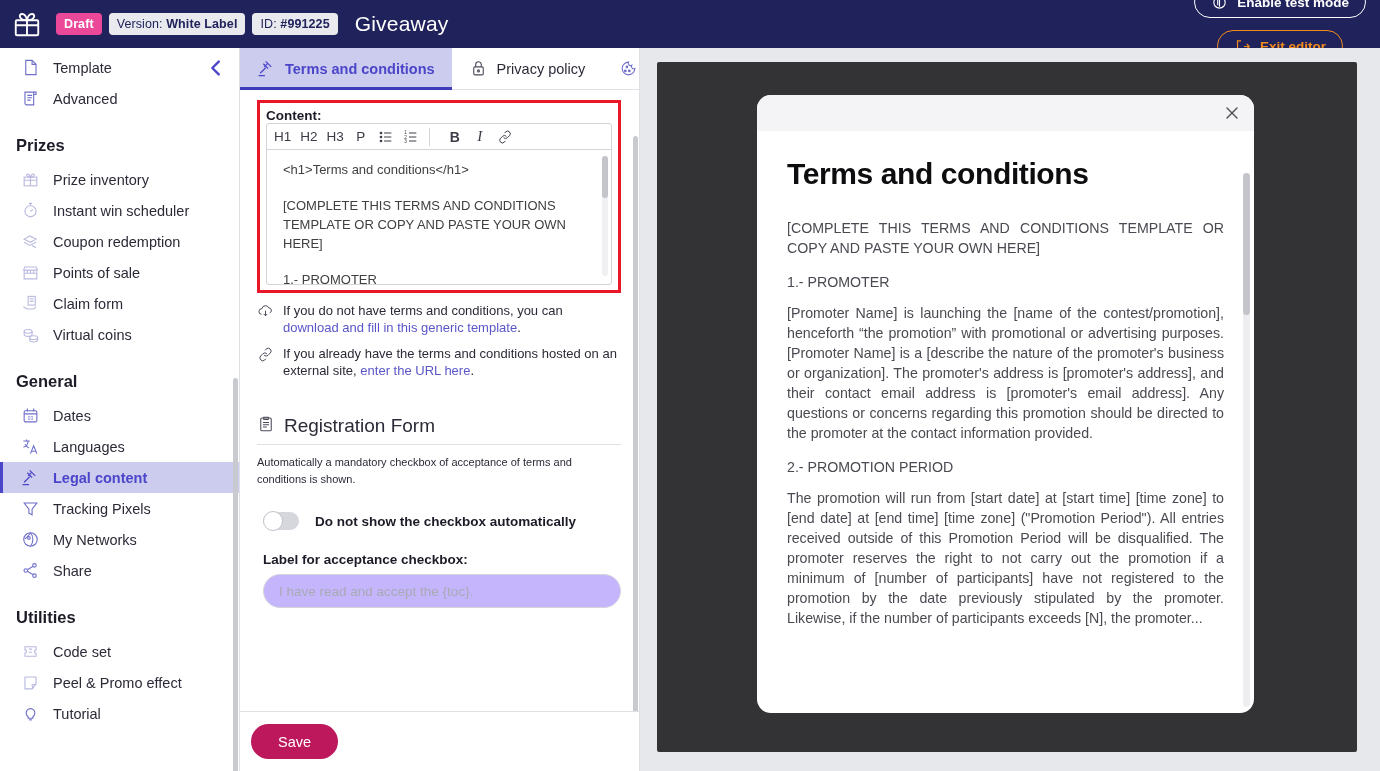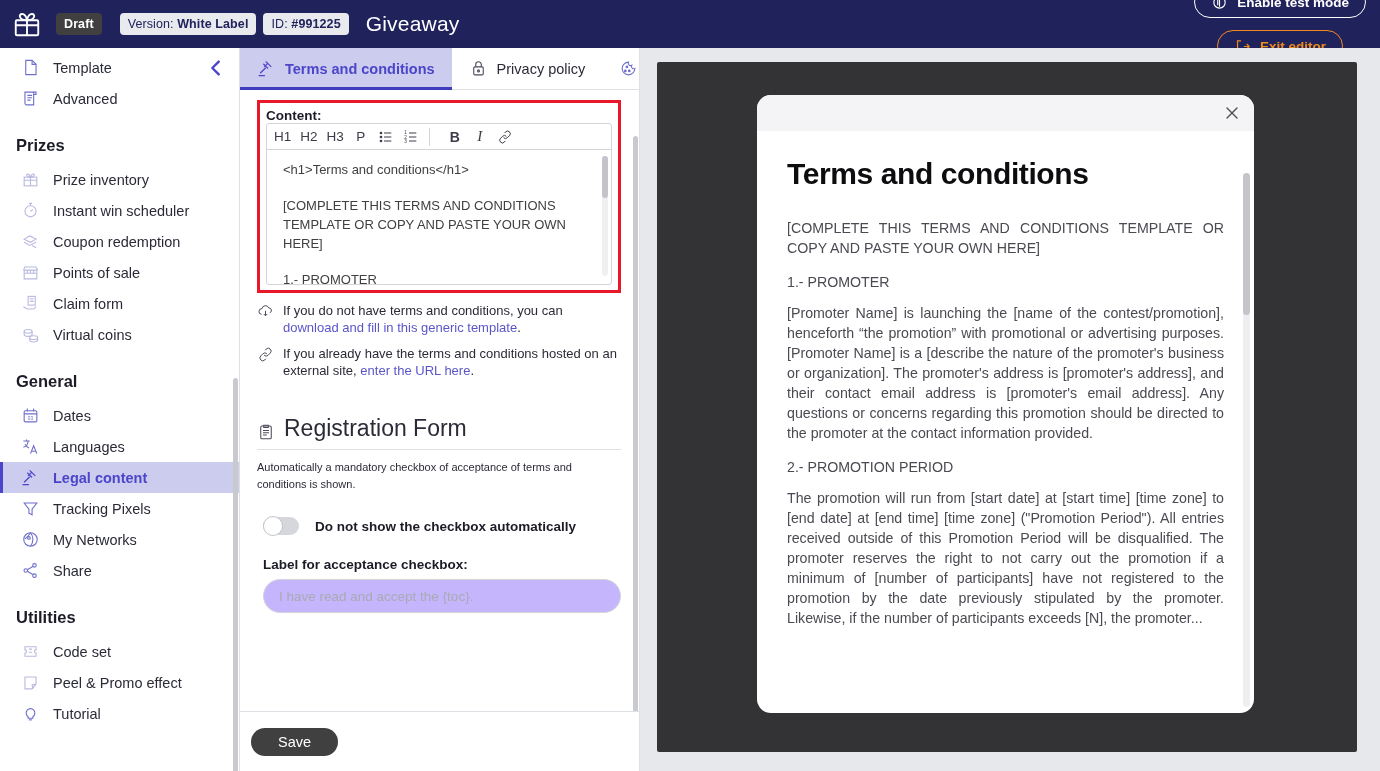--- a/index.html
+++ b/index.html
@@ -18,21 +18,21 @@
     display: flex; align-items: center;
     padding: 0 14px 0 12px;
     color: #fff;
   }
   .gift-icon { width: 30px; height: 30px; flex: 0 0 30px; margin-right: 14px; }
   .badge {
     display: inline-flex; align-items: center; justify-content: center;
     height: 22px; padding: 0 8px; border-radius: 4px;
     font-size: 12.5px; font-weight: bold; letter-spacing: .1px;
   }
-  .badge-draft { background: #404040; color: #fff; margin-right: 18px; }
+  .badge-draft { background: #ec4899; color: #fff; margin-right: 7px; }
   .badge-grey { background: #e9eaee; color: #20225c; margin-right: 7px; font-weight: bold; }
   .badge-grey .lbl { font-weight: normal; }
   .app-title { font-size: 21px; margin-left: 10px; font-weight: 400; letter-spacing: .2px; }
   .topbar-right { margin-left: auto; display: flex; align-items: center; gap: 12px; flex-direction: column; }
   .btn-pill {
     display: inline-flex; align-items: center; gap: 9px;
     height: 32px; padding: 0 16px; border-radius: 16px;
     border: 1px solid #ffffff; background: transparent; color: #fff;
     font-size: 13.5px; font-weight: bold; cursor: pointer;
     font-family: "Liberation Sans", sans-serif;
@@ -107,22 +107,22 @@
   }
   .editor-area p { margin: 0 0 17px 0; }
   .ed-sb-track { position: absolute; right: 3px; top: 6px; width: 6px; height: 120px; background: #f0f0f2; border-radius: 3px; }
   .ed-sb-thumb { position: absolute; right: 3px; top: 6px; width: 6px; height: 42px; background: #c4c5cb; border-radius: 3px; }
 
   .hint-row { display: flex; gap: 9px; margin-top: 9px; font-size: 13px; line-height: 17px; color: #2b2b38; }
   .hint-row .ic { width: 17px; height: 17px; flex: 0 0 17px; margin-top: 1px; }
   .hint-row a { color: #5a56c9; text-decoration: none; }
 
   .section-title {
-    display: flex; align-items: center; gap: 9px;
-    font-size: 23px; color: #2b2b38; margin: 36px 0 7px 0; font-weight: 400;
+    display: flex; gap: 9px;
+    font-size: 19px; color: #2b2b38; margin: 36px 0 7px 0; font-weight: 400;
   }
   .section-title .ic { width: 18px; height: 18px; flex: 0 0 18px; }
   .hr { height: 1px; background: #dfe0e6; margin-bottom: 9px; }
   .helper-text { font-size: 11px; line-height: 17px; color: #2b2b38; }
 
   .toggle-row { display: flex; align-items: center; gap: 16px; margin: 24px 0 0 6px; }
   .toggle {
     width: 36px; height: 18px; border-radius: 10px; background: #d6d7dd;
     position: relative; cursor: pointer; flex: 0 0 36px;
   }
@@ -139,22 +139,22 @@
     font-size: 13.5px; color: #2b2b38; font-family: "Liberation Sans", sans-serif;
     outline: none; background: #c4b5fd;
   }
   .text-input::placeholder { color: #a9aab2; }
 
   .footer-bar {
     flex: 0 0 60px; height: 60px; border-top: 1px solid #dfe0e6;
     display: flex; align-items: center; padding-left: 11px; background: #fff;
   }
   .btn-save {
-    height: 28px; padding: 0 27px; border-radius: 18px; border: none;
-    background: #404040; color: #fff; font-size: 14.5px; cursor: pointer;
+    height: 35px; padding: 0 27px; border-radius: 18px; border: none;
+    background: #be185d; color: #fff; font-size: 14.5px; cursor: pointer;
     font-family: "Liberation Sans", sans-serif;
   }
   .center-sb-track { position: absolute; right: 1px; top: 46px; width: 5px; height: 660px; background: #c9cacf; border-radius: 3px; }
 
   
   .preview { flex: 1 1 auto; background: #e7e8ec; position: relative; overflow: hidden; }
   .preview-stage {
     position: absolute; left: 17px; top: 14px; right: 23px; bottom: 19px;
     background: #333336; border-radius: 2px;
   }

